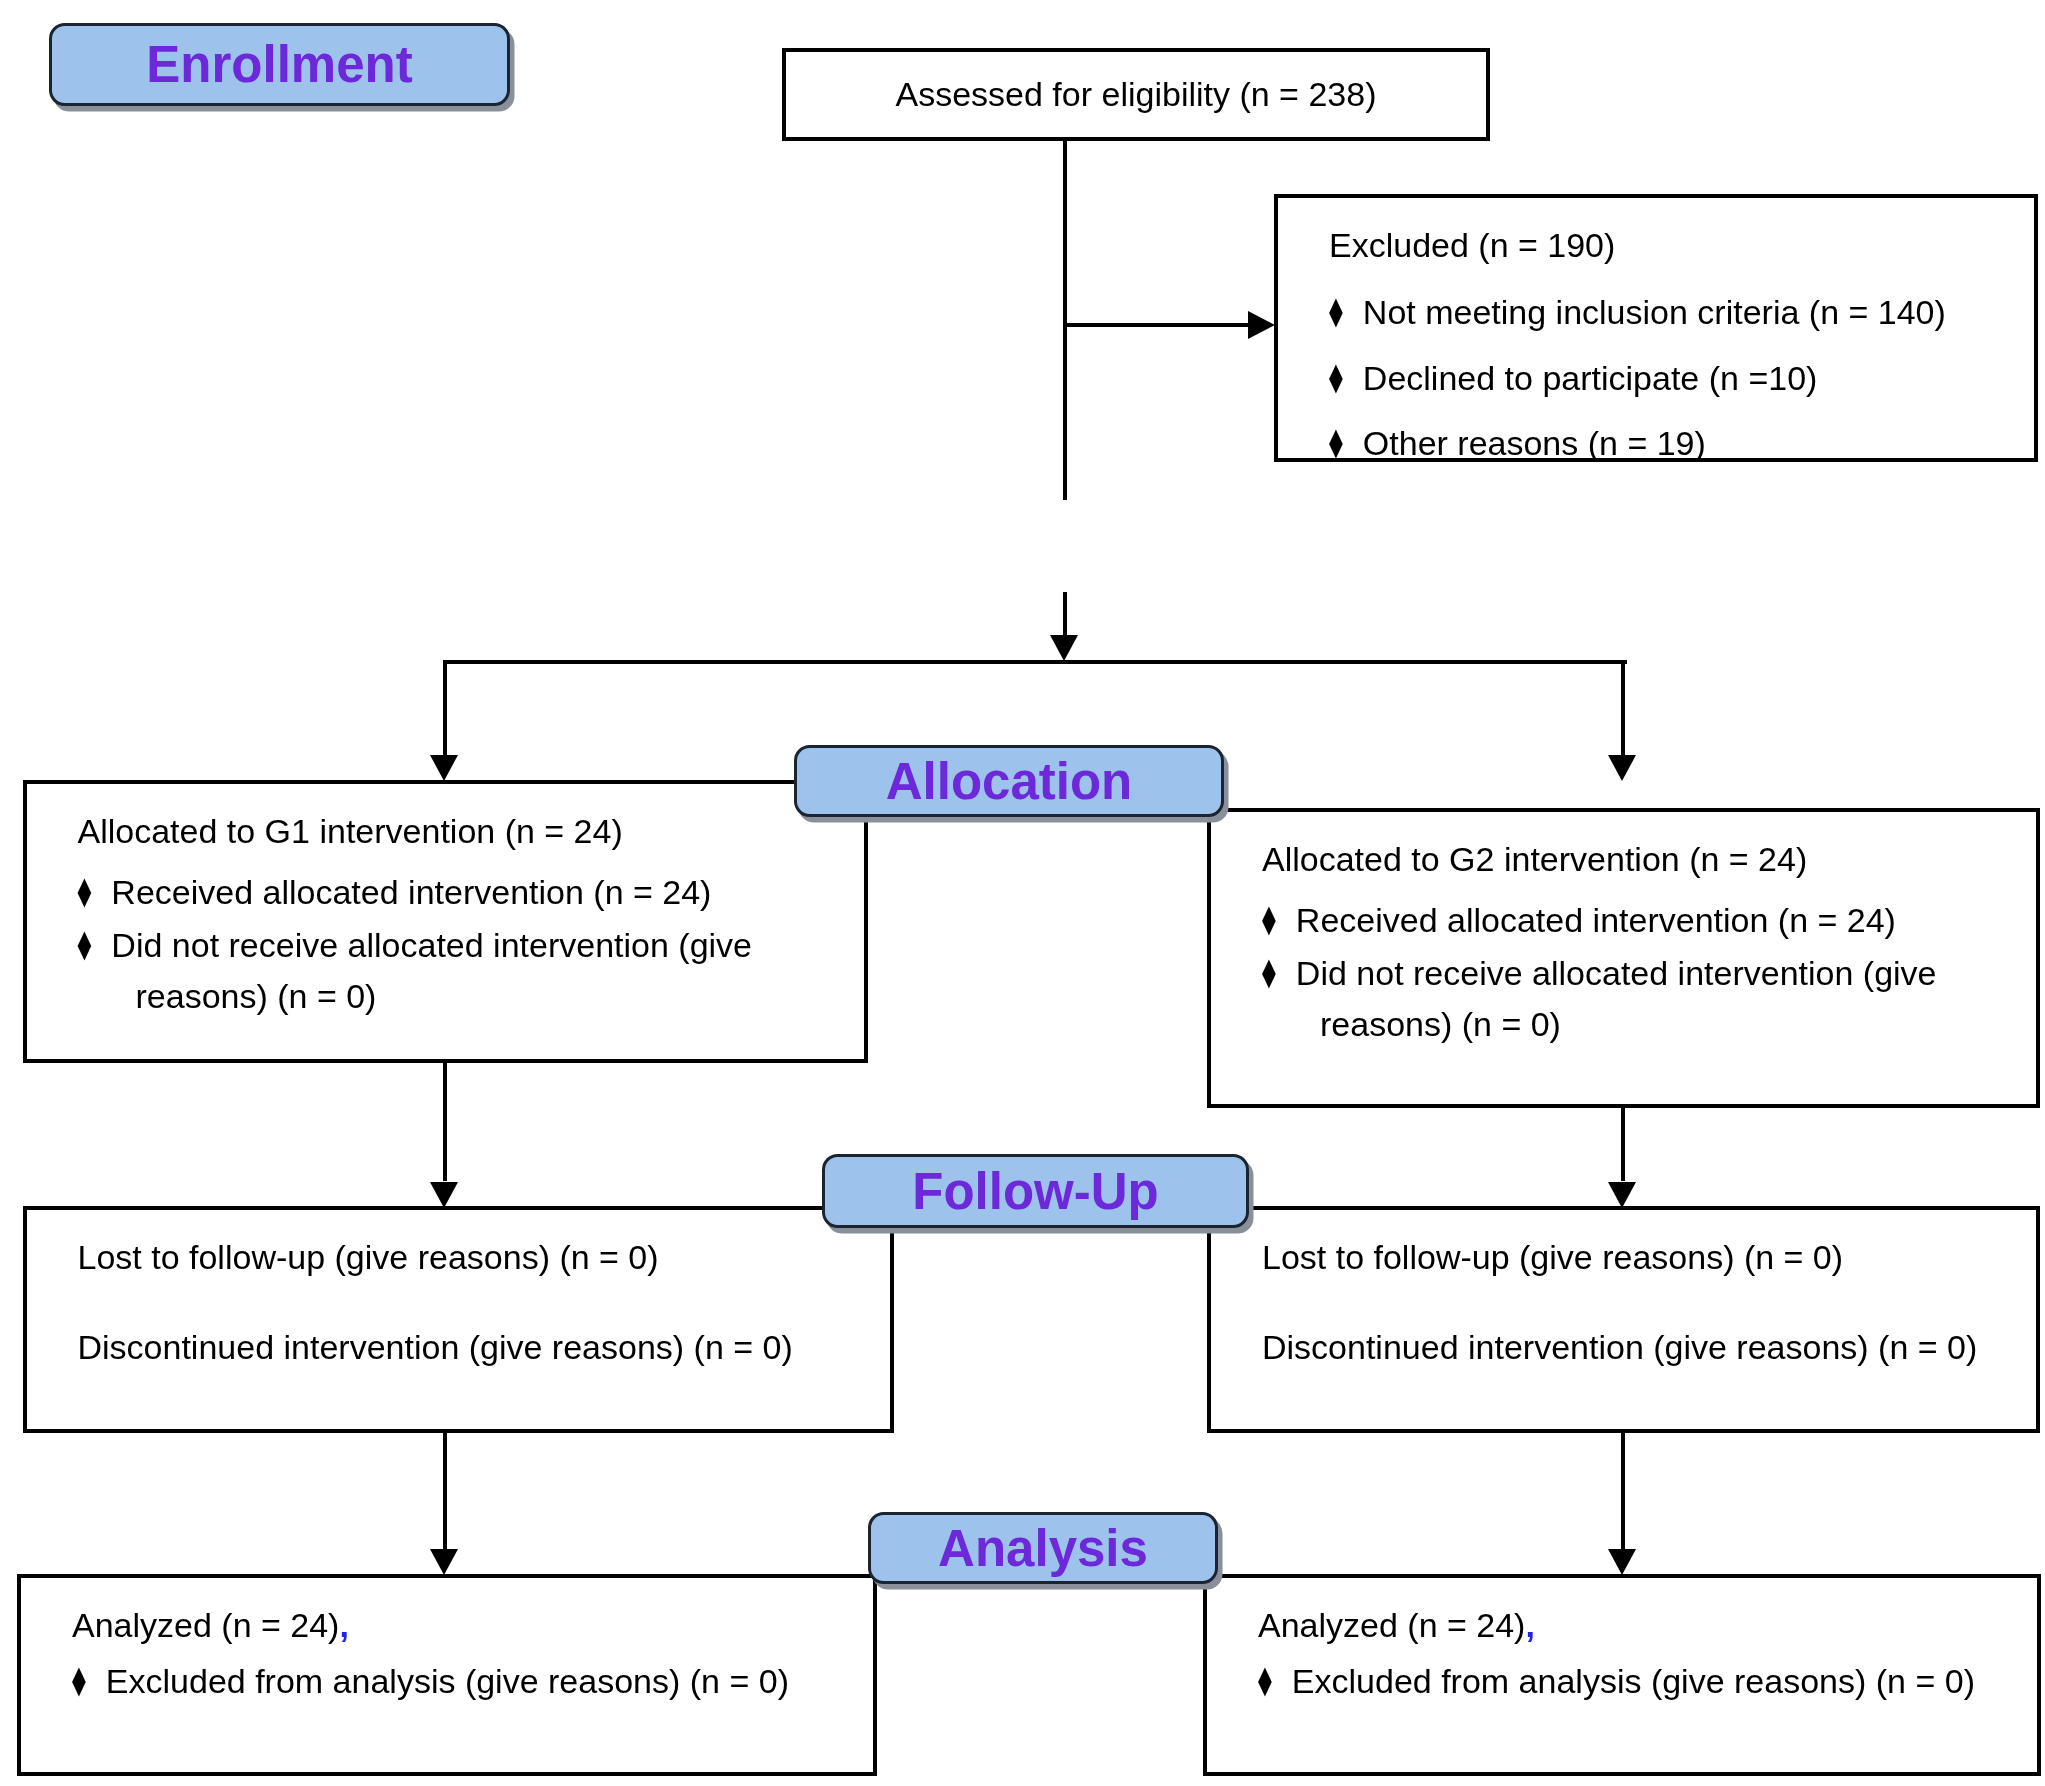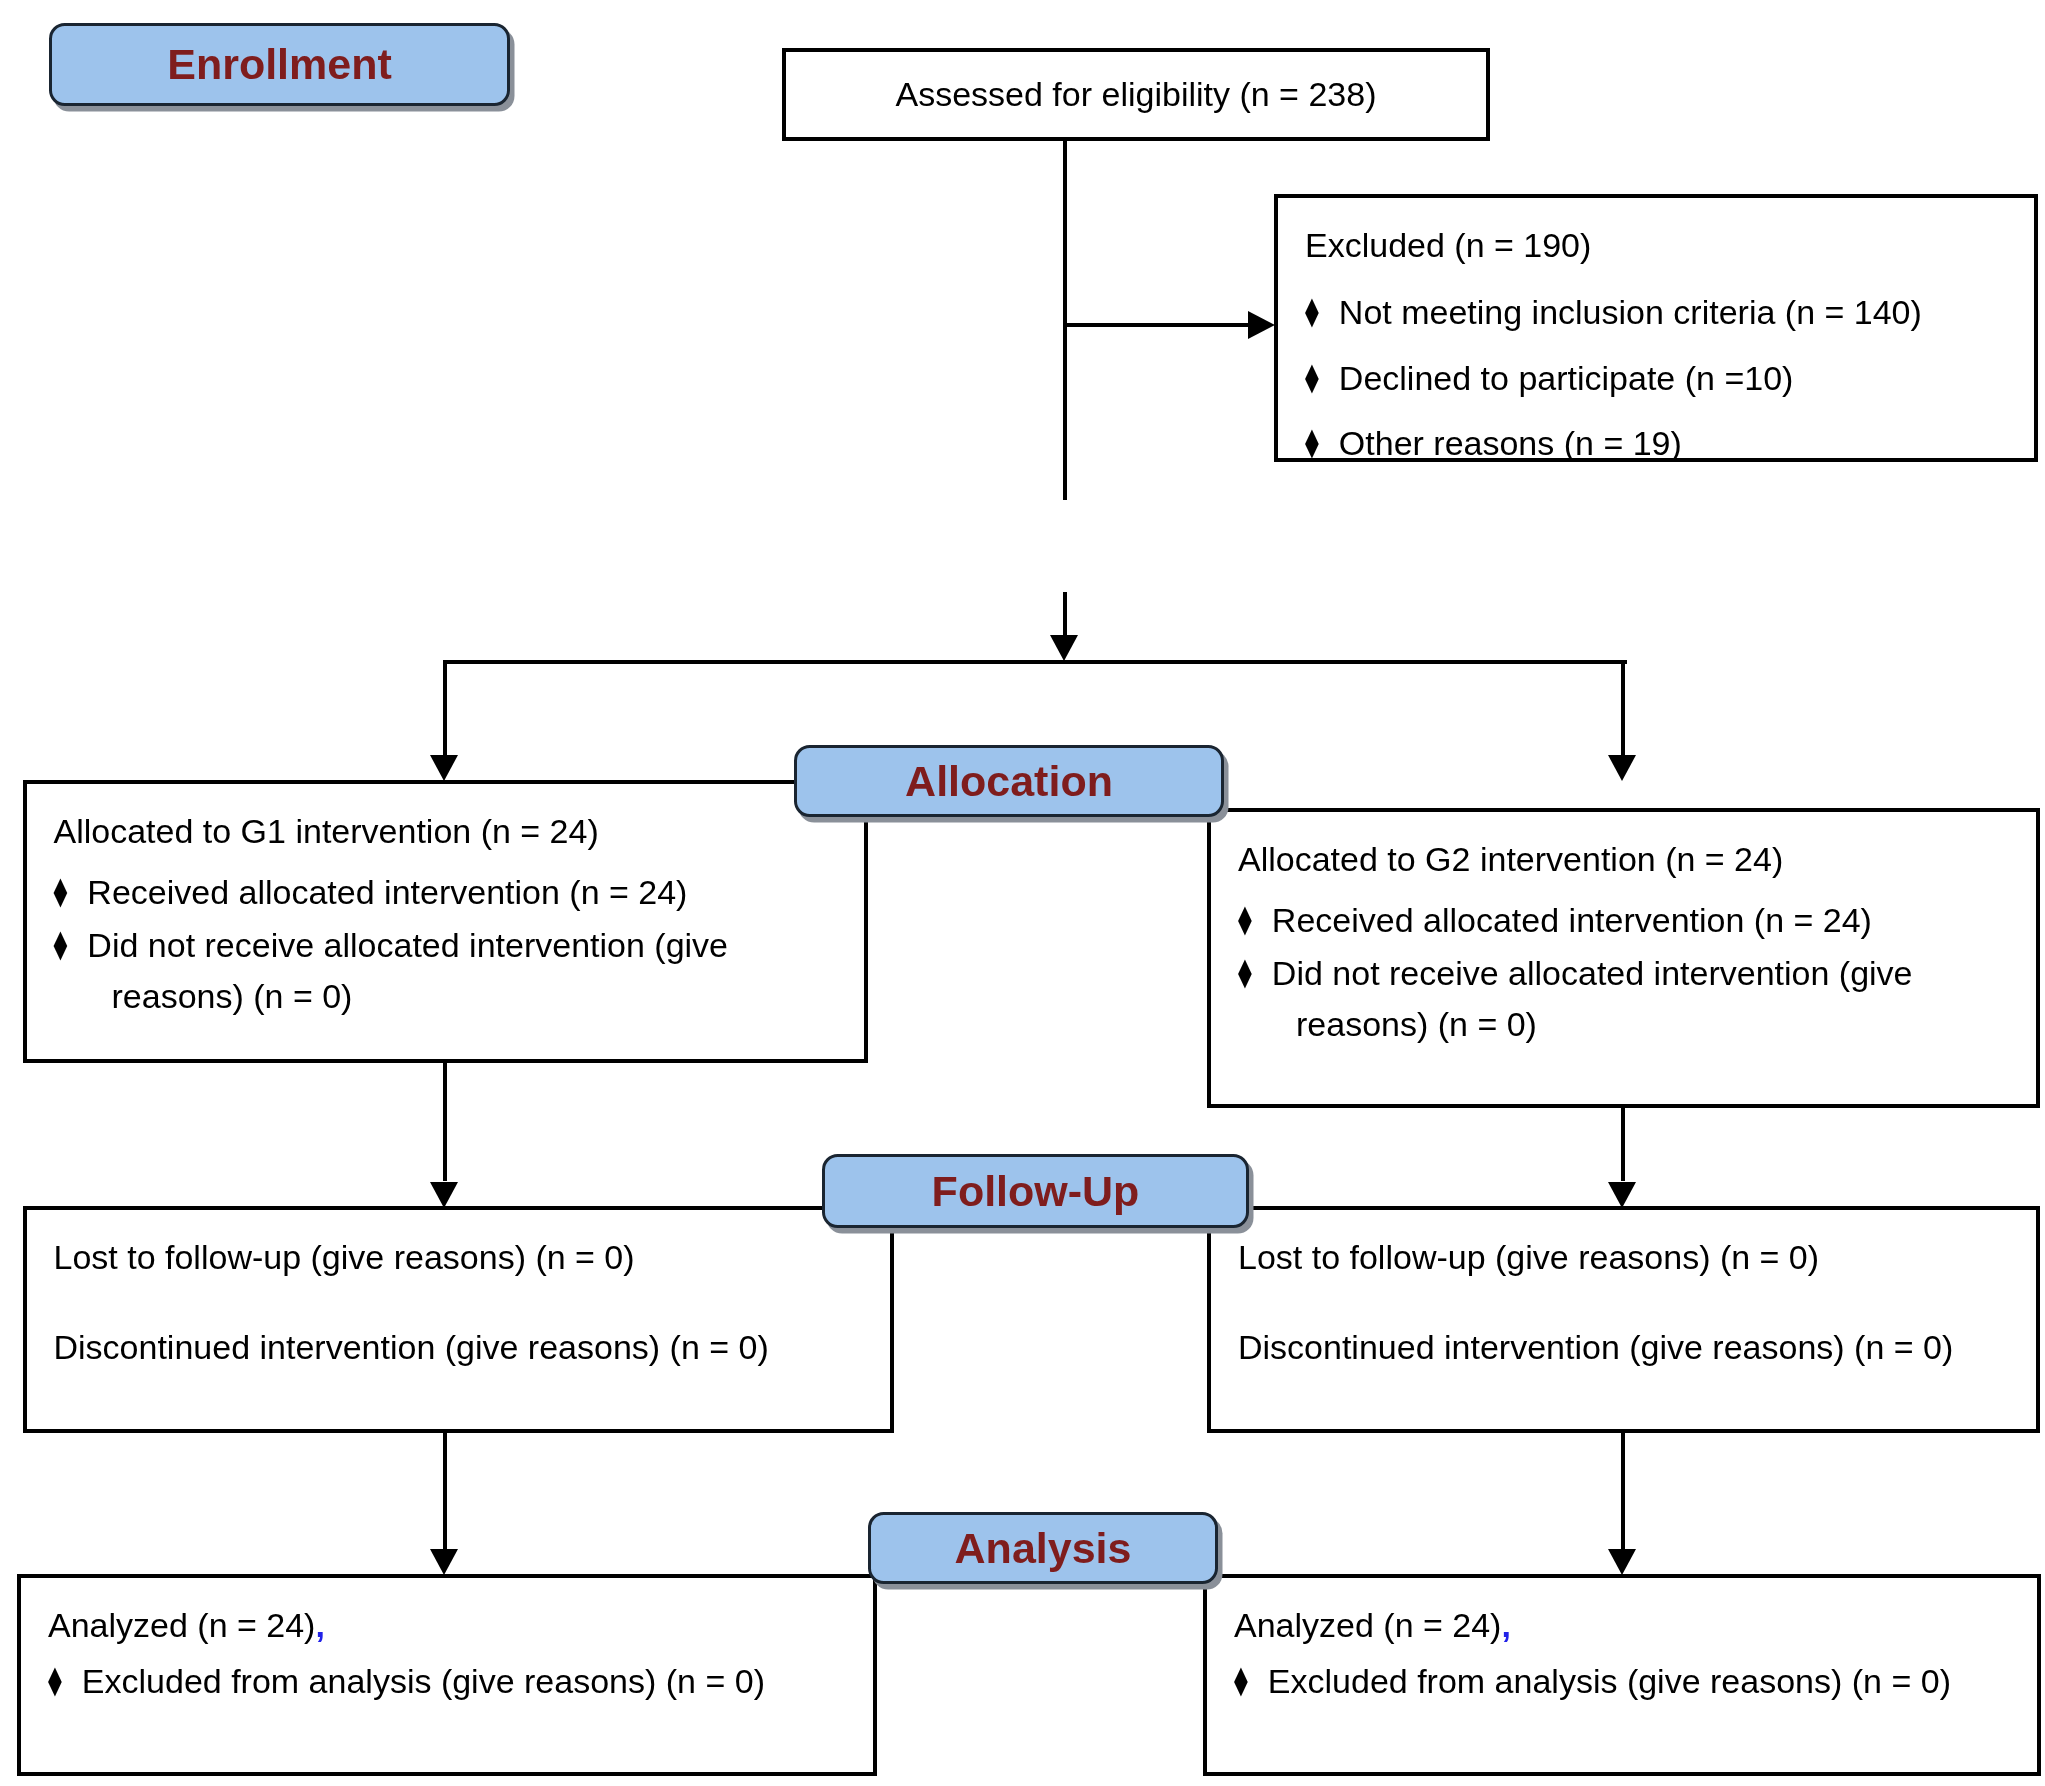--- a/index.html
+++ b/index.html
@@ -7,35 +7,35 @@
     position:relative;width:2046px;height:1786px;background:#ffffff;
     font-family:"Liberation Sans","DejaVu Sans",sans-serif;color:#000;
     overflow:hidden;
   }
   
   .box{
     position:absolute;box-sizing:border-box;border:4.5px solid #000;background:#fff;
     font-size:34px;line-height:1.2;color:#000;z-index:3;
   }
   .box.center{display:flex;align-items:center;justify-content:center;text-align:center;}
-  .box .inner{padding:27px 22.5px 0 27px;}
+  .box .inner{padding:27px 22.5px 0 27px;margin-left:24px;}
   .heading{margin-bottom:20px;}
   .brow{display:flex;align-items:flex-start;margin-bottom:11.2px;}
   .brow .btxt{flex:1;}
   .diamond{flex:0 0 auto;margin-right:20px;font-size:28px;line-height:40px;color:#000;}
   .cont{margin-left:58px;margin-top:10px;}
   .exc .heading{margin-bottom:26px;}
   .exc .brow{margin-bottom:25px;}
   .fup .line2{margin-top:49px;}
   .ana .heading{margin-bottom:15.7px;}
   
   .plabel{
     position:absolute;box-sizing:border-box;z-index:6;
     background:#9DC3EC;border:3.4px solid #1A2531;border-radius:15.7px;
-    color:#7f1d1d;font-weight:bold;font-size:43px;
+    color:#6d28d9;font-weight:bold;font-size:51px;
     display:flex;align-items:center;justify-content:center;
     box-shadow:4.5px 5.6px 0 #8a9099;
     text-align:right;
   }
   
   .vline{position:absolute;width:3.9px;background:#000;z-index:1;}
   .hline{position:absolute;height:3.9px;background:#000;z-index:1;}
   .arrow-down{position:absolute;width:0;height:0;z-index:2;
     border-left:14.6px solid transparent;border-right:14.6px solid transparent;border-top:26px solid #000;}
   .arrow-right{position:absolute;width:0;height:0;z-index:2;

